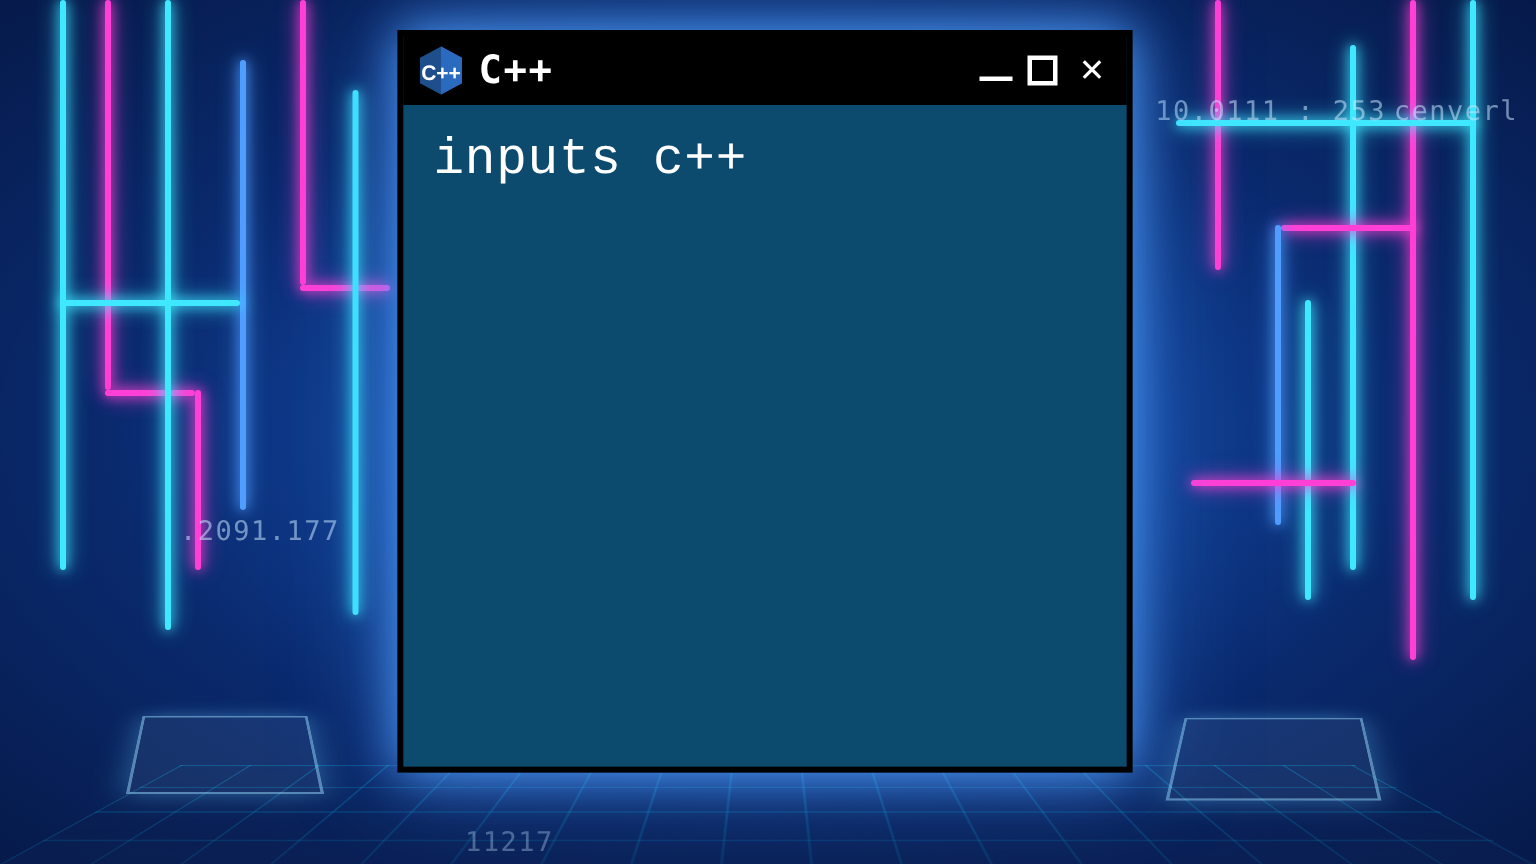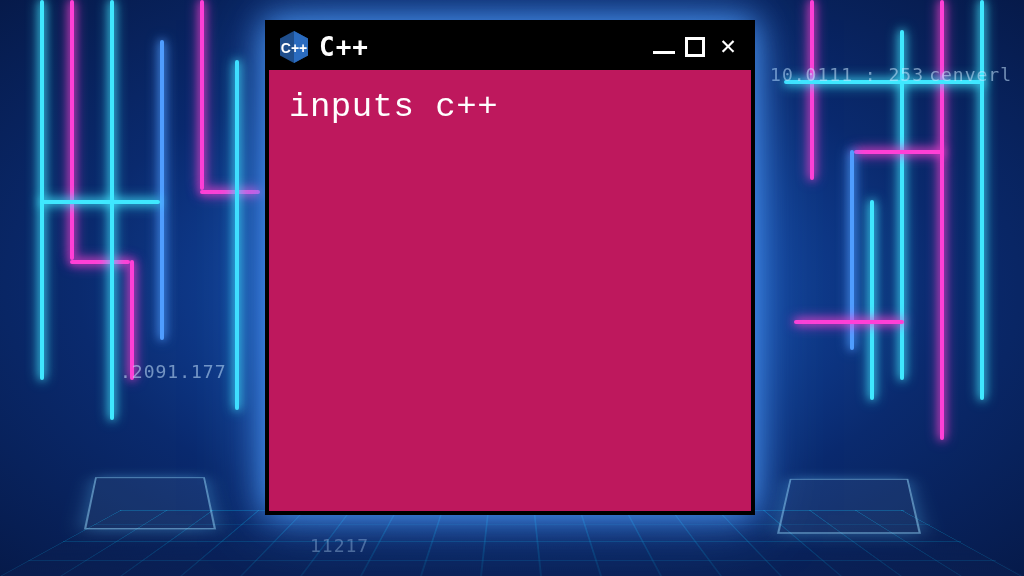--- a/index.html
+++ b/index.html
@@ -121,21 +121,21 @@
     .win-btn.minimize {
       width: 22px; height: 3px;
       background: #fff;
       font-size: 0;
       margin-top: 10px;
     }
 
     .content {
       flex: 1;
       padding: 18px 20px;
-      background: #be185d;
+      background: #0c4a6e;
     }
 
     .content-text {
       color: #fff;
       font-size: 34px;
       font-family: 'Consolas', 'Courier New', monospace;
       letter-spacing: 0.5px;
     }
   </style>
 </head>
@@ -161,24 +161,24 @@
   <div class="nline v blue" style="right:170px; top:150px; height:200px;"></div>
   <div class="nline v pink" style="right:210px; top:0; height:180px;"></div>
   <div class="nline h cyan" style="right:40px; top:80px; width:200px;"></div>
   <div class="nline v cyan" style="right:150px; top:200px; height:200px;"></div>
   <div class="nline h pink" style="right:120px; top:320px; width:110px;"></div>
 
   <div class="floor"></div>
   <div class="floor-tile" style="left:90px; bottom:30px; width:120px; height:90px; transform:perspective(400px) rotateX(55deg);"></div>
   <div class="floor-tile" style="right:110px; bottom:25px; width:130px; height:95px; transform:perspective(400px) rotateX(55deg);"></div>
 
-  <span class="bg-text" style="left:120px; top:361px;">.2091.177</span>
+  <span class="bg-text" style="left:120px; top:344px;">.2091.177</span>
   <span class="bg-text" style="right:100px; top:64px;">10.0111 : 253</span>
   <span class="bg-text" style="right:12px; top:64px;">cenverl</span>
-  <span class="bg-text" style="left:310px; bottom:20px; color:rgba(200,230,255,0.35);">11217</span>
+  <span class="bg-text" style="left:310px; bottom:4px; color:rgba(200,230,255,0.35);">11217</span>
 </div>
 
 <div class="window">
   <div class="titlebar">
     <div class="app-icon">
       <svg viewBox="0 0 30 34">
         <polygon points="15,1 29,8.5 29,25.5 15,33 1,25.5 1,8.5" fill="#1f4e8c"></polygon>
         <polygon points="15,1 29,8.5 29,25.5 15,33 15,1" fill="#2a6bbf"></polygon>
         <text x="15" y="23" text-anchor="middle" fill="#fff" font-size="14" font-family="Arial" font-weight="bold">C++</text>
       </svg>

